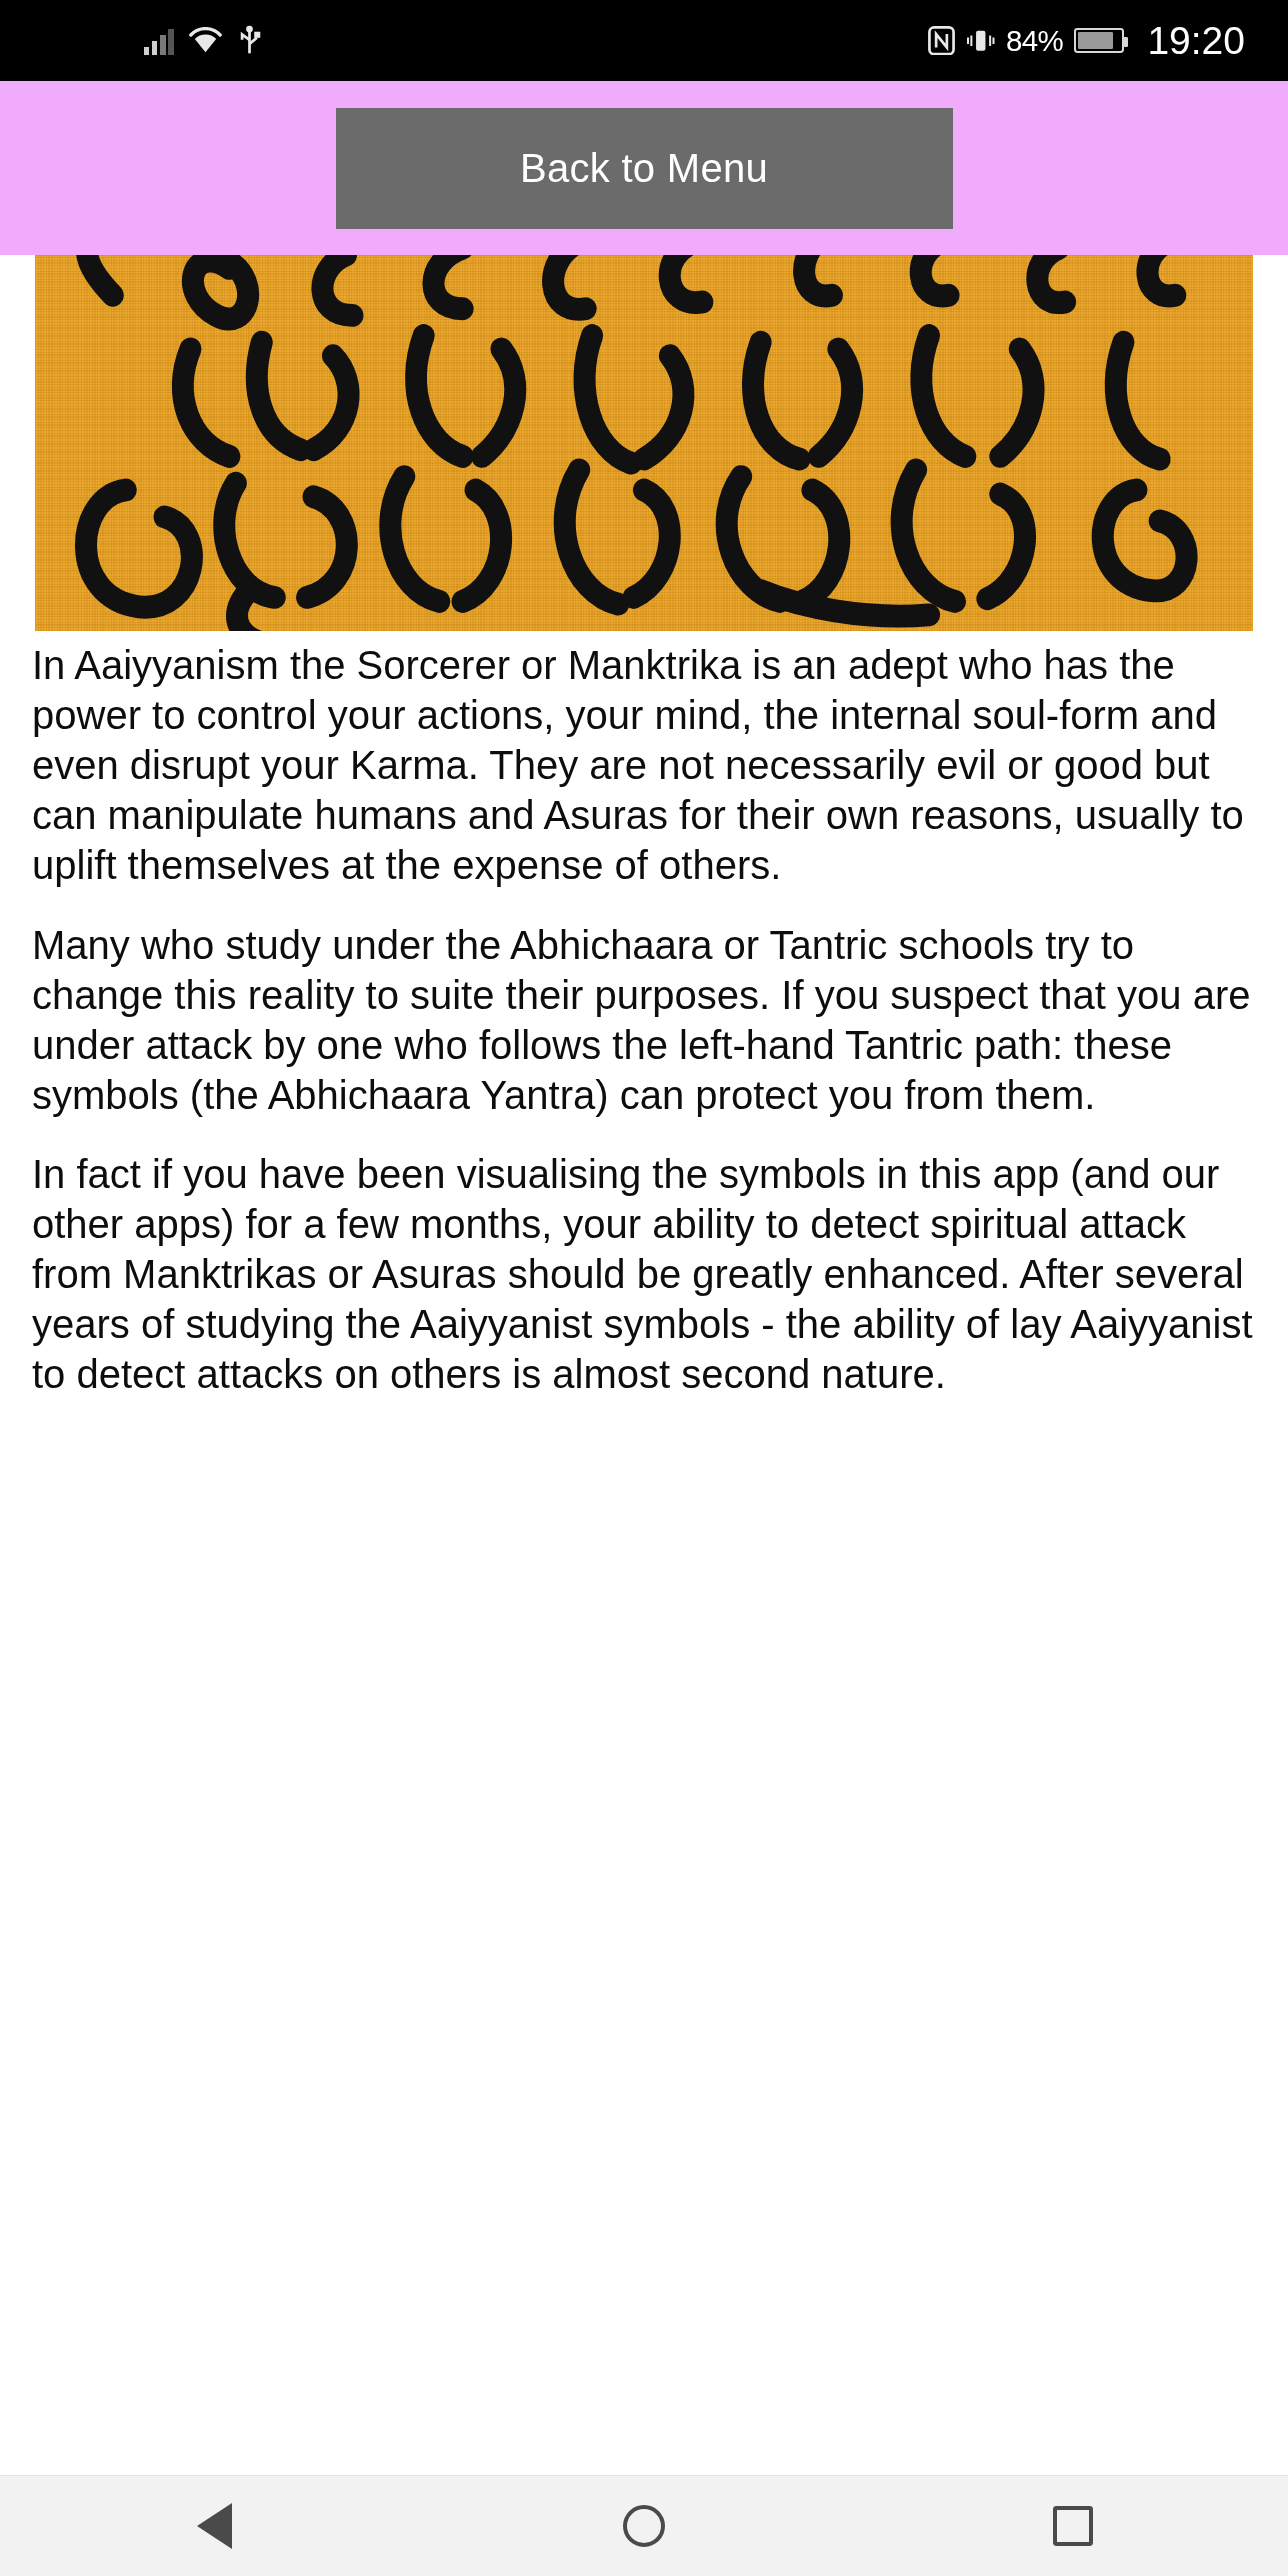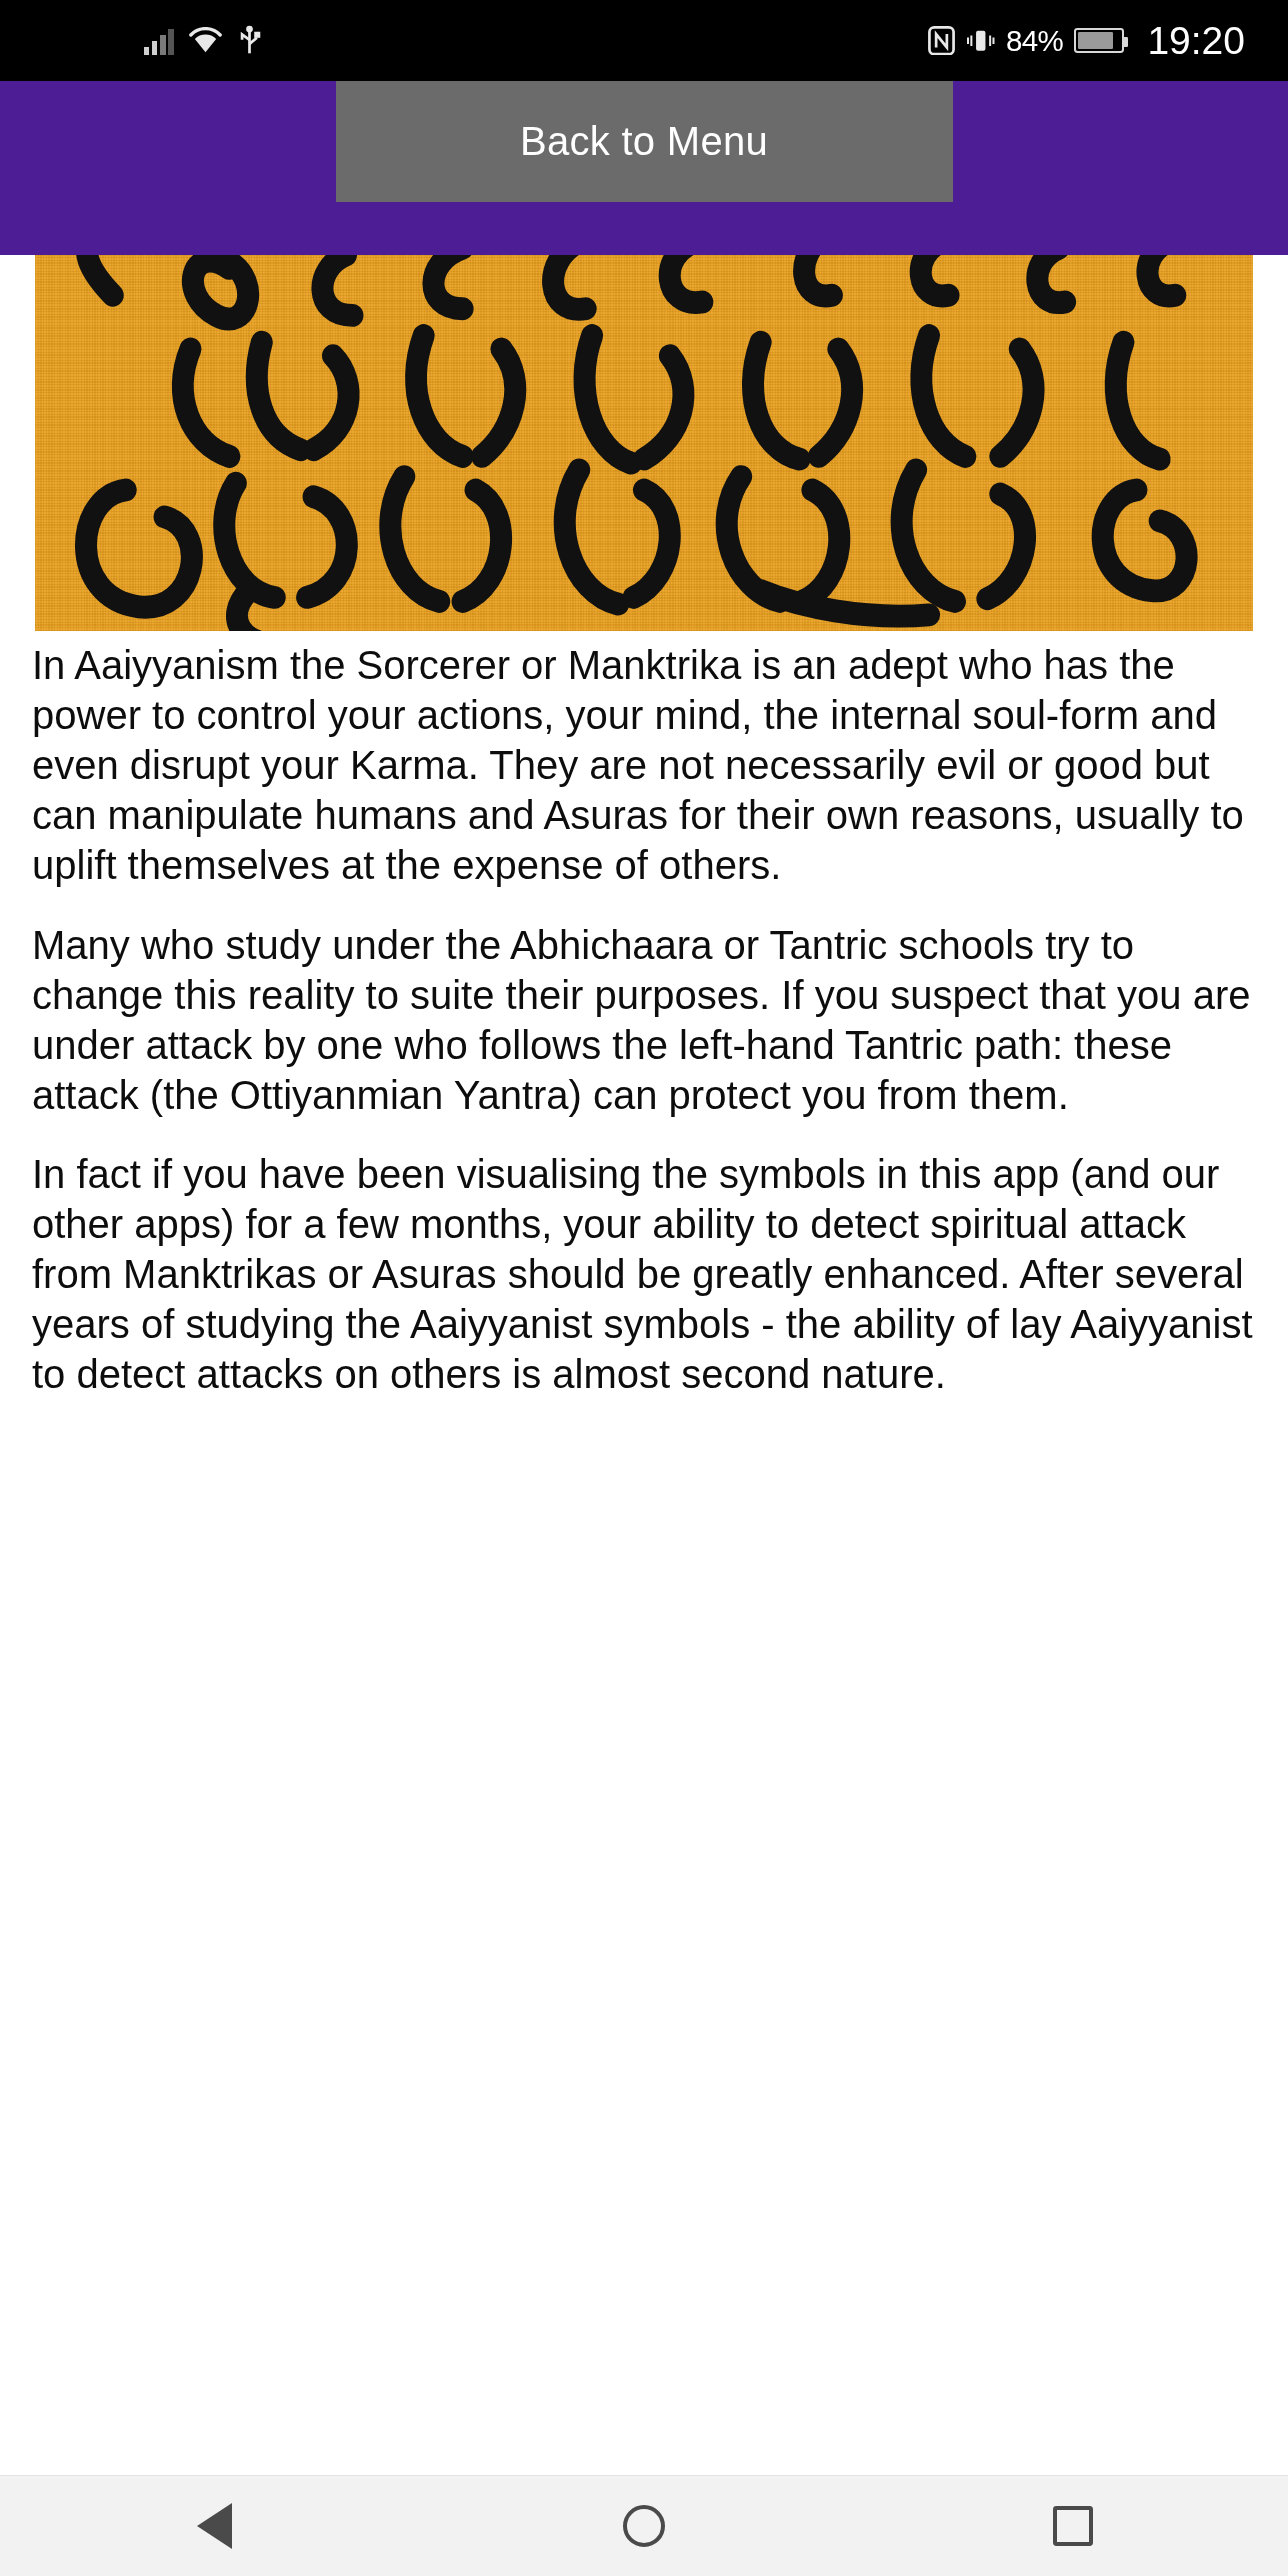--- a/index.html
+++ b/index.html
@@ -82,23 +82,23 @@
     height: 100%;
     width: 84%;
     background: #9a9a9a;
     border-radius: 1.3px;
   }
   .clock { font-size: 39px; margin-left: 13px; }
 
   
   .app-bar {
     height: 174px;
-    background: #4c1d95;
-    display: flex;
-    align-items: flex-start;
+    background: #f0abfc;
+    display: flex;
+    align-items: center;
     justify-content: center;
     flex: 0 0 auto;
   }
   .back-btn {
     background: #6b6b6b;
     color: #ffffff;
     border: none;
     min-width: 617px;
     height: 121px;
     font-size: 40px;
@@ -287,21 +287,21 @@
           <path d="M850 175 C 815 180, 812 245, 862 250 C 895 253, 898 205, 868 198"></path>
 
           <path d="M165 250 C 145 270, 160 292, 190 290"></path>
           <path d="M560 250 C 590 262, 640 272, 690 268"></path>
         </g>
       </svg>
     </div>
 
     <div class="article">
       <p>In Aaiyyanism the Sorcerer or Manktrika is an adept who has the power to control your actions, your mind, the internal soul-form and even disrupt your Karma. They are not necessarily evil or good but can manipulate humans and Asuras for their own reasons, usually to uplift themselves at the expense of others.</p>
-      <p>Many who study under the Abhichaara or Tantric schools try to change this reality to suite their purposes. If you suspect that you are under attack by one who follows the left-hand Tantric path: these attack (the Ottiyanmian Yantra) can protect you from them.</p>
+      <p>Many who study under the Abhichaara or Tantric schools try to change this reality to suite their purposes. If you suspect that you are under attack by one who follows the left-hand Tantric path: these symbols (the Abhichaara Yantra) can protect you from them.</p>
       <p>In fact if you have been visualising the symbols in this app (and our other apps) for a few months, your ability to detect spiritual attack from Manktrikas or Asuras should be greatly enhanced. After several years of studying the Aaiyyanist symbols - the ability of lay Aaiyyanist to detect attacks on others is almost second nature.</p>
     </div>
 
     <div class="fade-mask"></div>
   </div>
 
   <div class="nav-bar">
     <div class="nav-btn">
       <span class="nav-back"></span>
     </div>

